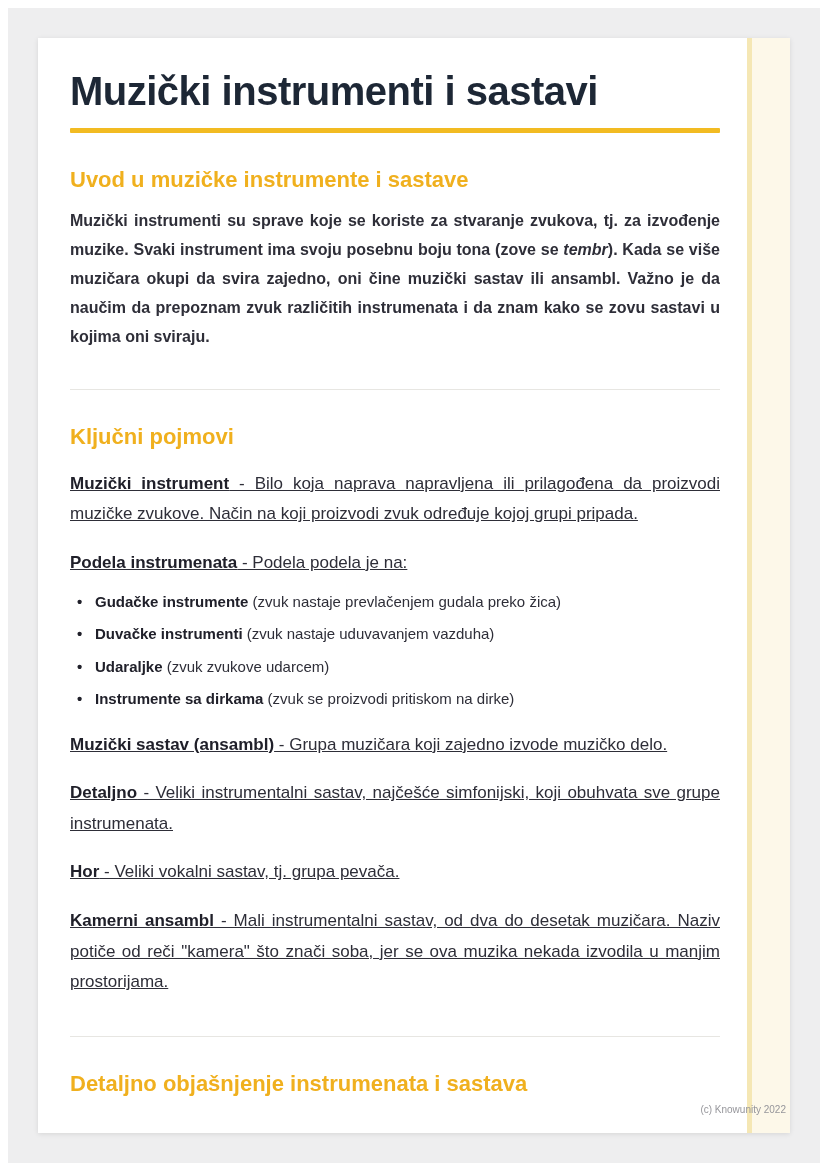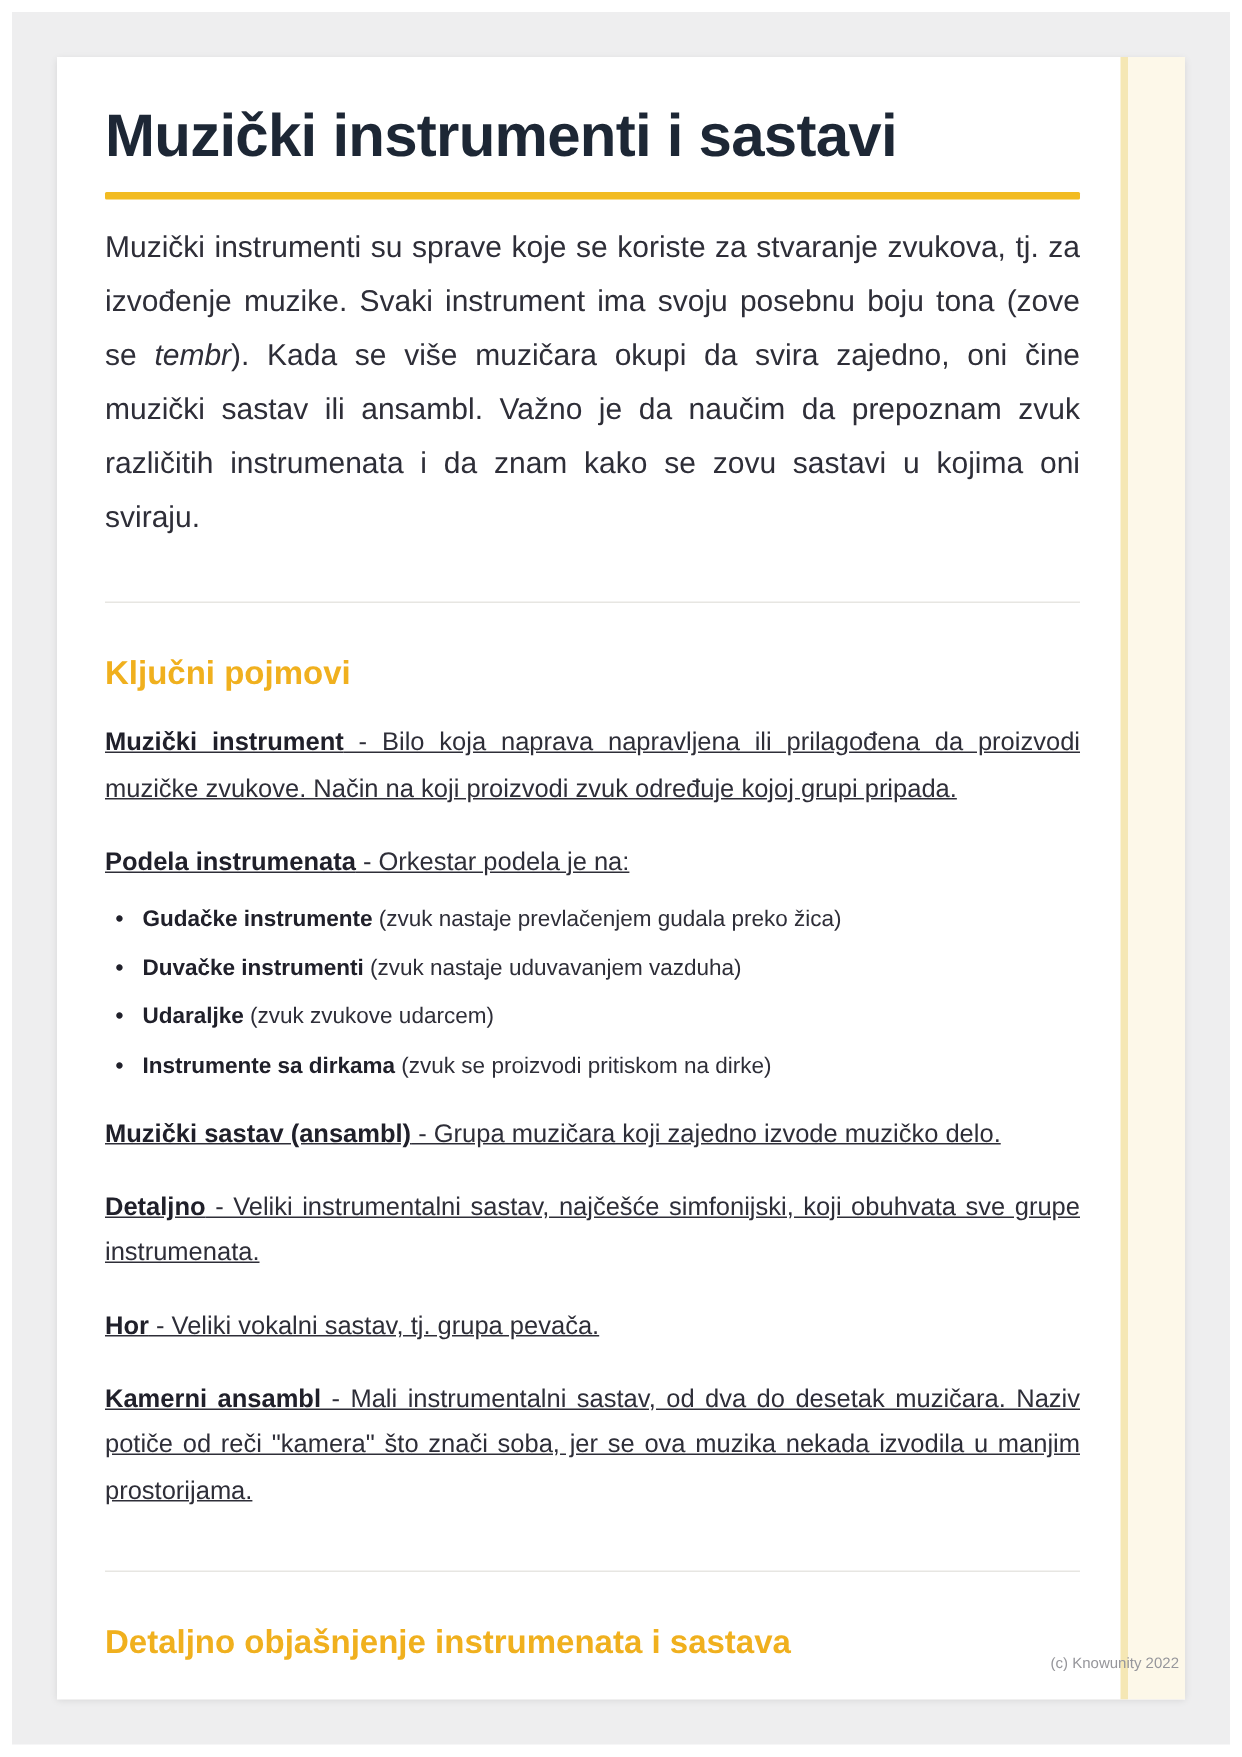--- a/index.html
+++ b/index.html
@@ -55,24 +55,25 @@
   }
   h2.section-heading {
     margin-top: 34px;
     font-size: 22px;
     line-height: 1.2;
     font-weight: 700;
     color: var(--heading-yellow, #f0b01e);
   }
   p.body-par {
     margin-top: 14px;
-    font-size: 20px;
+    font-size: 16px;
     line-height: 1.8;
     color: var(--body-text, #2e2e38);
     text-align: justify;
+    font-weight: bold;
   }
   p.def-par {
     margin-top: 18px;
     font-size: 17px;
     line-height: 1.8;
     color: var(--body-text, #2e2e38);
     text-align: justify;
     text-decoration: underline;
   }
   p.def-par strong, li strong {
@@ -119,29 +120,30 @@
 
 <div class="page">
   <div class="accent-zone"></div>
   <div class="accent-line"></div>
 
   <div class="content">
 
     <h1 class="doc-title">Muzički instrumenti i sastavi</h1>
     <div class="title-rule"></div>
 
+    <h2 class="section-heading">Uvod u muzičke instrumente i sastave</h2>
     <p class="body-par"><span>Muzički instrumenti su sprave koje se koriste za stvaranje zvukova, tj. za izvođenje muzike. Svaki instrument ima svoju posebnu boju tona (zove se </span><em>tembr</em><span>). Kada se više muzičara okupi da svira zajedno, oni čine muzički sastav ili ansambl. Važno je da naučim da prepoznam zvuk različitih instrumenata i da znam kako se zovu sastavi u kojima oni sviraju.</span></p>
 
     <hr class="divider">
 
     <h2 class="section-heading">Ključni pojmovi</h2>
 
     <p class="def-par"><strong>Muzički instrument</strong><span> - Bilo koja naprava napravljena ili prilagođena da proizvodi muzičke zvukove. Način na koji proizvodi zvuk određuje kojoj grupi pripada.</span></p>
 
-    <p class="def-par"><strong>Podela instrumenata</strong><span> - Orkestar podela je na:</span></p>
+    <p class="def-par"><strong>Podela instrumenata</strong><span> - Podela podela je na:</span></p>
 
     <ul class="term-list">
       <li><strong>Gudačke instrumente</strong><span> (zvuk nastaje prevlačenjem gudala preko žica)</span></li>
       <li><strong>Duvačke instrumenti</strong><span> (zvuk nastaje uduvavanjem vazduha)</span></li>
       <li><strong>Udaraljke</strong><span> (zvuk zvukove udarcem)</span></li>
       <li><strong>Instrumente sa dirkama</strong><span> (zvuk se proizvodi pritiskom na dirke)</span></li>
     </ul>
 
     <p class="def-par"><strong>Muzički sastav (ansambl)</strong><span> - Grupa muzičara koji zajedno izvode muzičko delo.</span></p>
 

